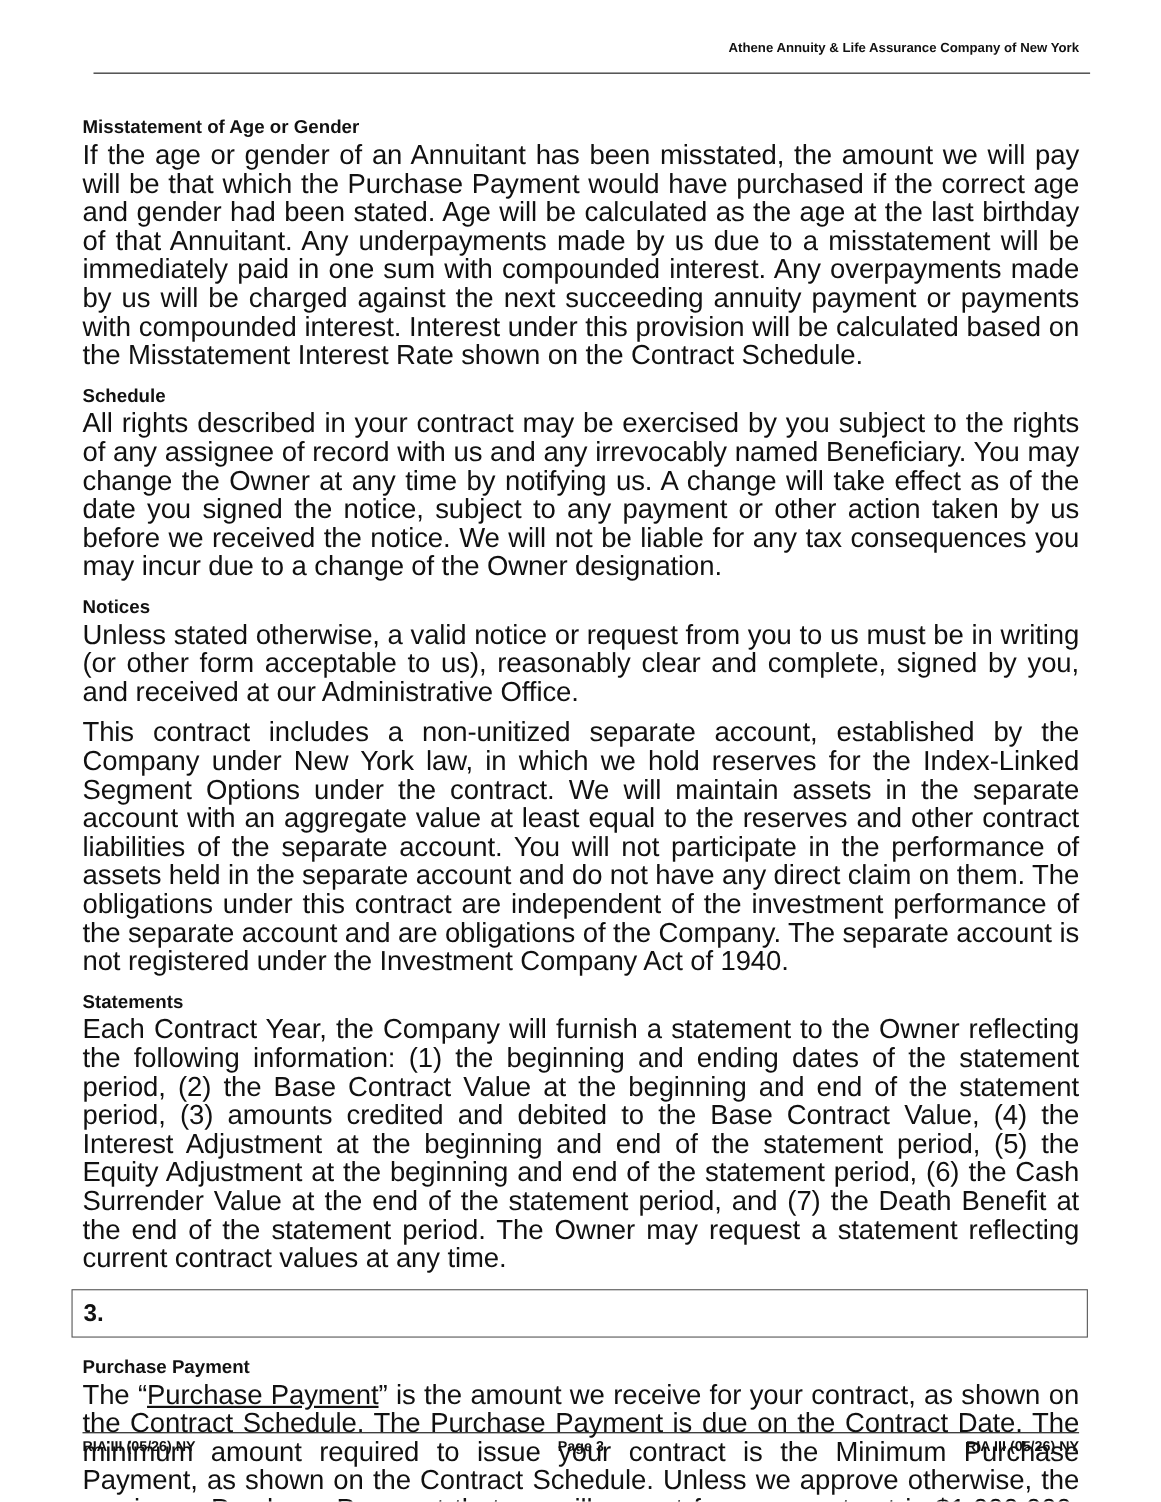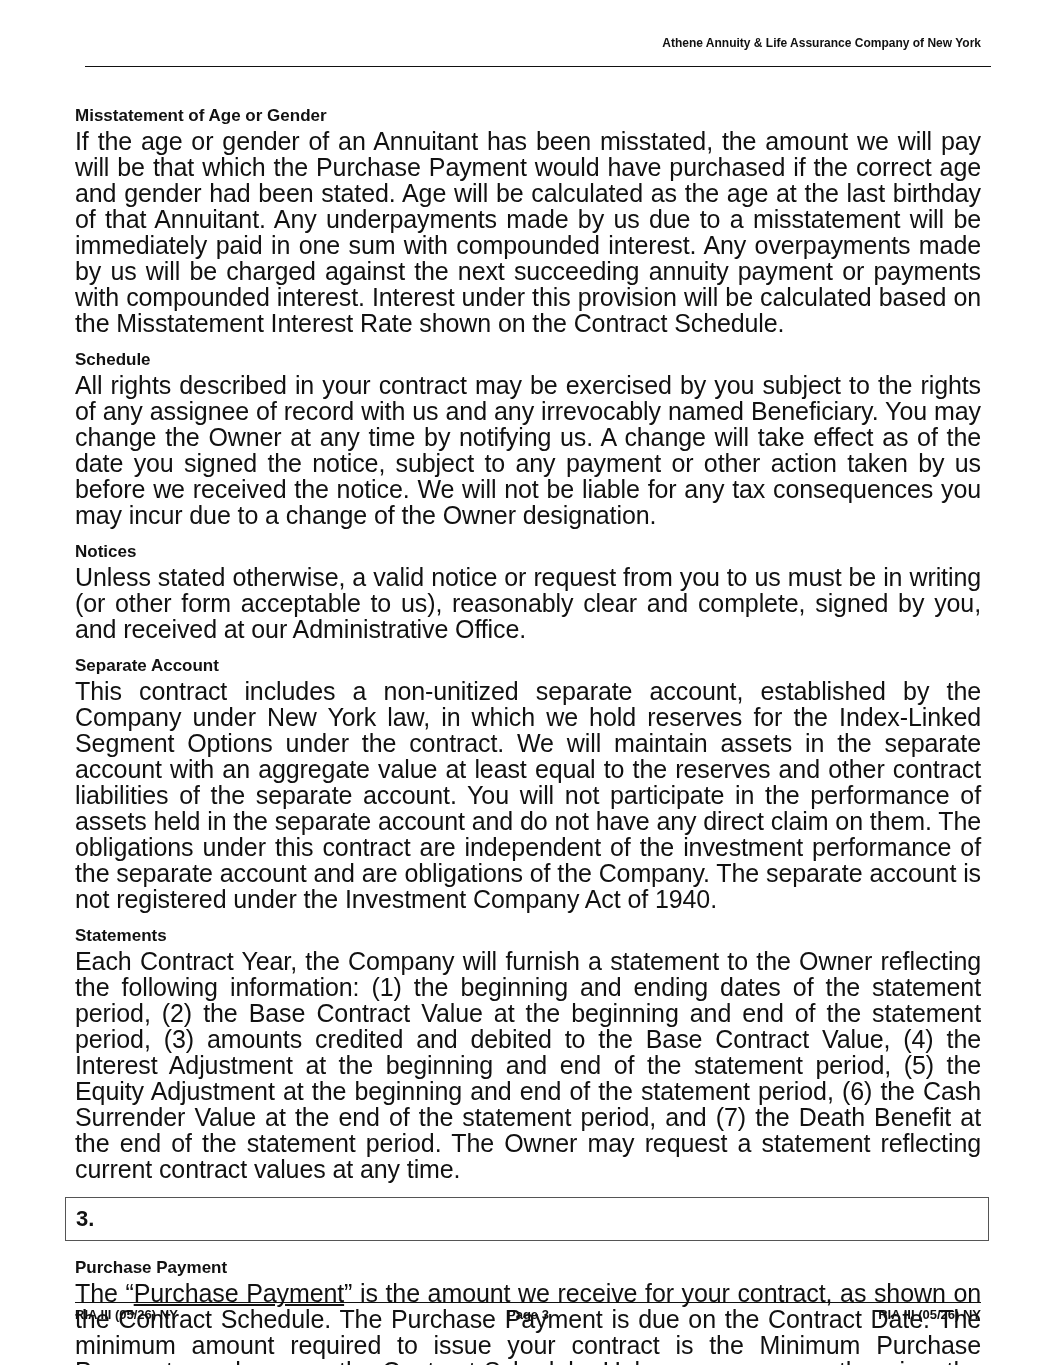--- a/index.html
+++ b/index.html
@@ -98,21 +98,20 @@
   </div>
   <div class="section">
     <h3>Schedule</h3>
     <p>All rights described in your contract may be exercised by you subject to the rights of any assignee of record with us and any irrevocably named Beneficiary. You may change the Owner at any time by notifying us.  A change will take effect as of the date you signed the notice, subject to any payment or other action taken by us before we received the notice. We will not be liable for any tax consequences you may incur due to a change of the Owner designation.</p>
   </div>
   <div class="section">
     <h3>Notices</h3>
     <p>Unless stated otherwise, a valid notice or request from you to us must be in writing (or other form acceptable to us), reasonably clear and complete, signed by you, and received at our Administrative Office.</p>
   </div>
   <div class="section">
-    <h3>Separate Account</h3>
     <p>This contract includes a non-unitized separate account, established by the Company under New York law, in which we hold reserves for the Index-Linked Segment Options under the contract. We will maintain assets in the separate account with an aggregate value at least equal to the reserves and other contract liabilities of the separate account. You will not participate in the performance of assets held in the separate account and do not have any direct claim on them. The obligations under this contract are independent of the investment performance of the separate account and are obligations of the Company. The separate account is not registered under the Investment Company Act of 1940.</p>
   </div>
   <div class="section">
     <h3>Statements</h3>
     <p>Each Contract Year, the Company will furnish a statement to the Owner reflecting the following information: (1) the beginning and ending dates of the statement period, (2) the Base Contract Value at the beginning and end of the statement period,  (3) amounts credited and debited to the Base Contract Value, (4) the Interest Adjustment at the beginning and end of the statement period, (5) the Equity Adjustment at the beginning and end of the statement period, (6) the Cash Surrender Value at the end of the statement period, and (7) the Death Benefit at the end of the statement period.  The Owner may request a statement reflecting current contract values at any time.</p>
   </div>
 
   <div class="section-box">
     <span class="num">3.</span>
   </div>

